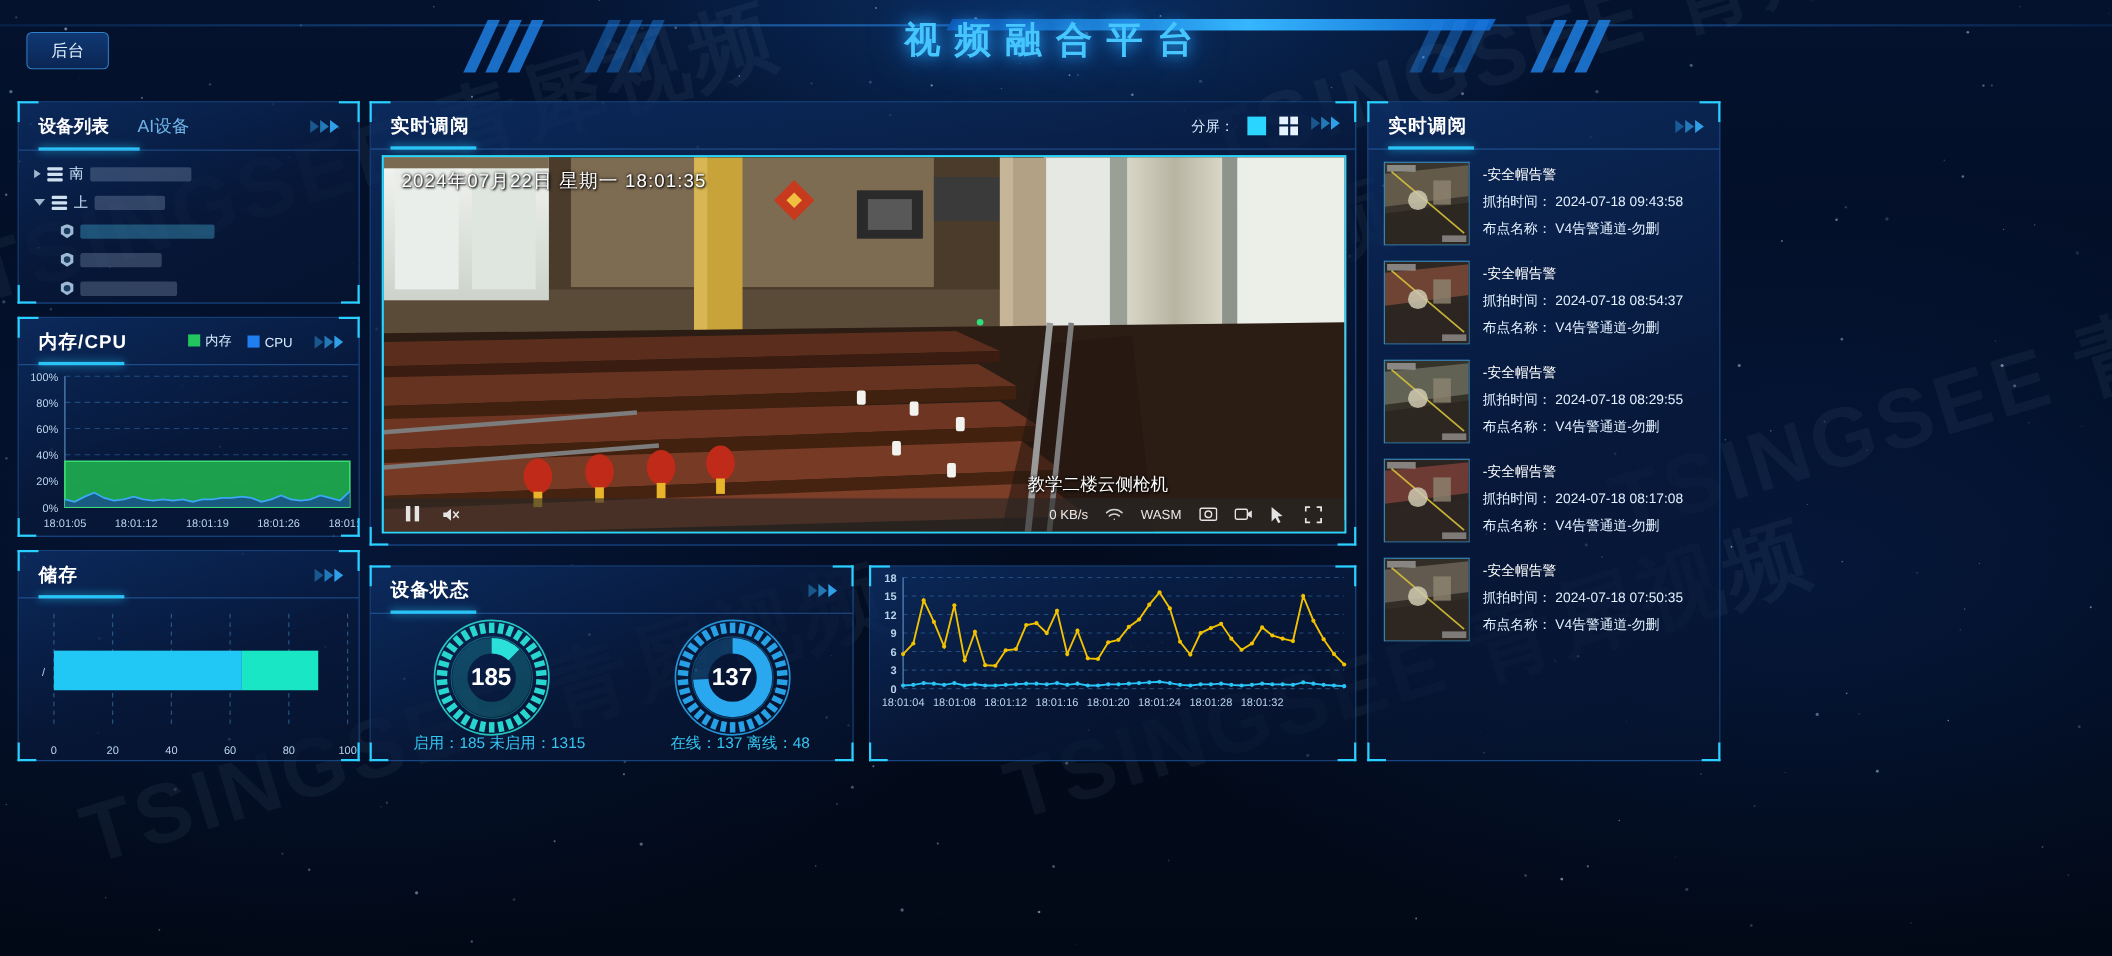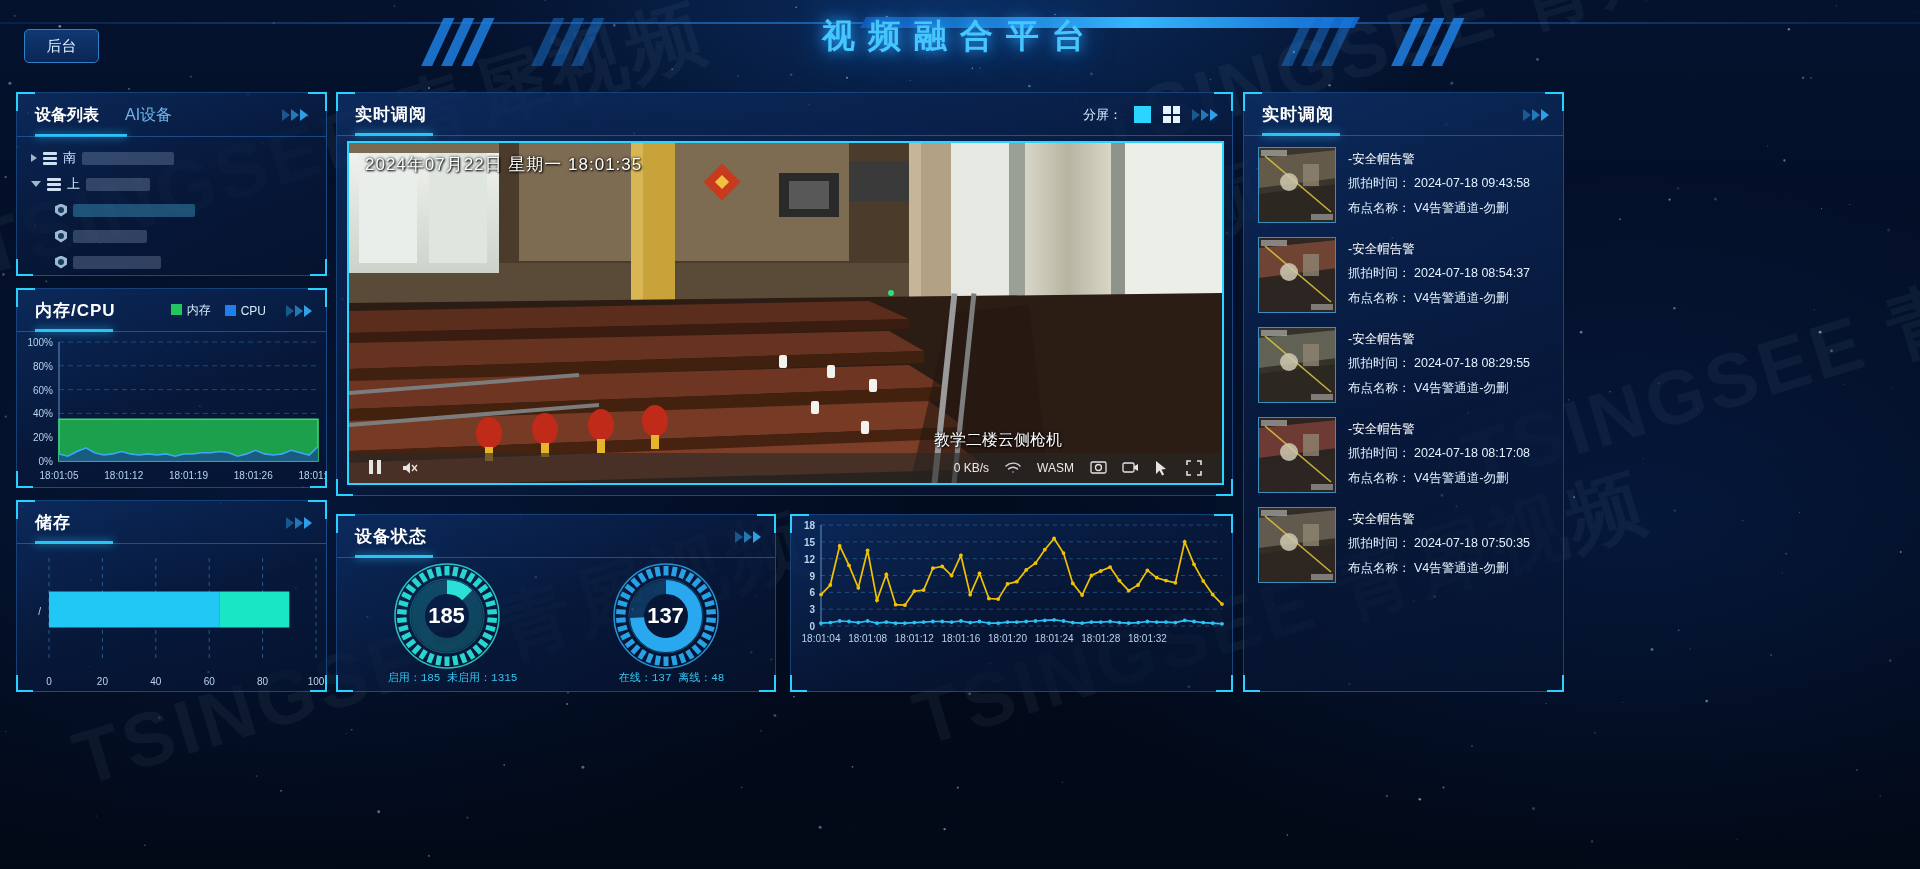--- a/index.html
+++ b/index.html
@@ -117,21 +117,21 @@
   .legend { margin-left:auto; display:flex; align-items:center; gap:14px; font-size:12px; color:#d8ecff; }
   .legend i { display:inline-block; width:11px;height:11px; margin-right:5px; vertical-align:-1px; }
   .legend span { white-space:nowrap; }
   .legend .arrows { margin-left:6px; }
 
   
   #p-storage { left:16px; top:500px; width:311px; height:192px; }
 
   
   #p-live { left:336px; top:92px; width:897px; height:404px; }
-  .split-label { margin-left:auto; display:flex; align-items:center; gap:12px; font-size:13px; color:#d8ecff; }
+  .split-label { margin-left:auto; display:flex; gap:12px; font-size:13px; color:#d8ecff; }
   .sq1 { width:17px;height:17px; background:#2ad6ff; cursor:pointer; }
   .sq4 { width:17px;height:17px; display:grid; grid-template:1fr 1fr/1fr 1fr; gap:2px; cursor:pointer; }
   .sq4 i { background:#e6f3ff; }
   .videoWrap {
     position:absolute; left:10px; top:48px; width:877px; height:344px;
     border:2px solid #2ad6ff; overflow:hidden; background:#1b1512;
   }
   .vid-osd { position:absolute; left:16px; top:10px; font-size:17px; color:#fff; text-shadow:0 0 3px #000,1px 1px 2px #000; letter-spacing:1px; font-family:"Liberation Sans",sans-serif; }
   .vid-name { position:absolute; right:160px; bottom:32px; font-size:16px; color:#fff; text-shadow:0 0 3px #000,1px 1px 2px #000;text-align:center; }
   .vid-bar {
@@ -144,21 +144,21 @@
   .pause { display:flex; gap:4px; }
   .pause i { width:4px;height:14px; background:#eee; display:block; }
 
   
   #p-devstatus { left:336px; top:514px; width:440px; height:178px; }
   .gauges { display:flex; justify-content:space-around; align-items:center; margin-top:4px; }
   .gwrap { position:relative; width:108px; height:108px; display:flex; align-items:center; justify-content:center; }
   .gnum { position:absolute; font-size:22px; font-weight:bold; color:#fff; }
   .gfoot {
     position:absolute; bottom:6px; left:0; right:0;
-    display:flex; justify-content:space-around; font-size:11px; color:#35c6f2;font-family:Liberation Mono, monospace;
+    display:flex; justify-content:space-around; font-size:14px; color:#35c6f2;
   }
 
   
   #p-bandwidth { left:790px; top:514px; width:443px; height:178px; }
 
   
   #p-alerts { left:1243px; top:92px; width:321px; height:600px; }
   #p-alerts { left:1243px; }
   .alist { padding:4px 0 0 0; }
   .aitem { display:flex; gap:12px; padding:7px 10px 7px 14px; cursor:pointer; }

